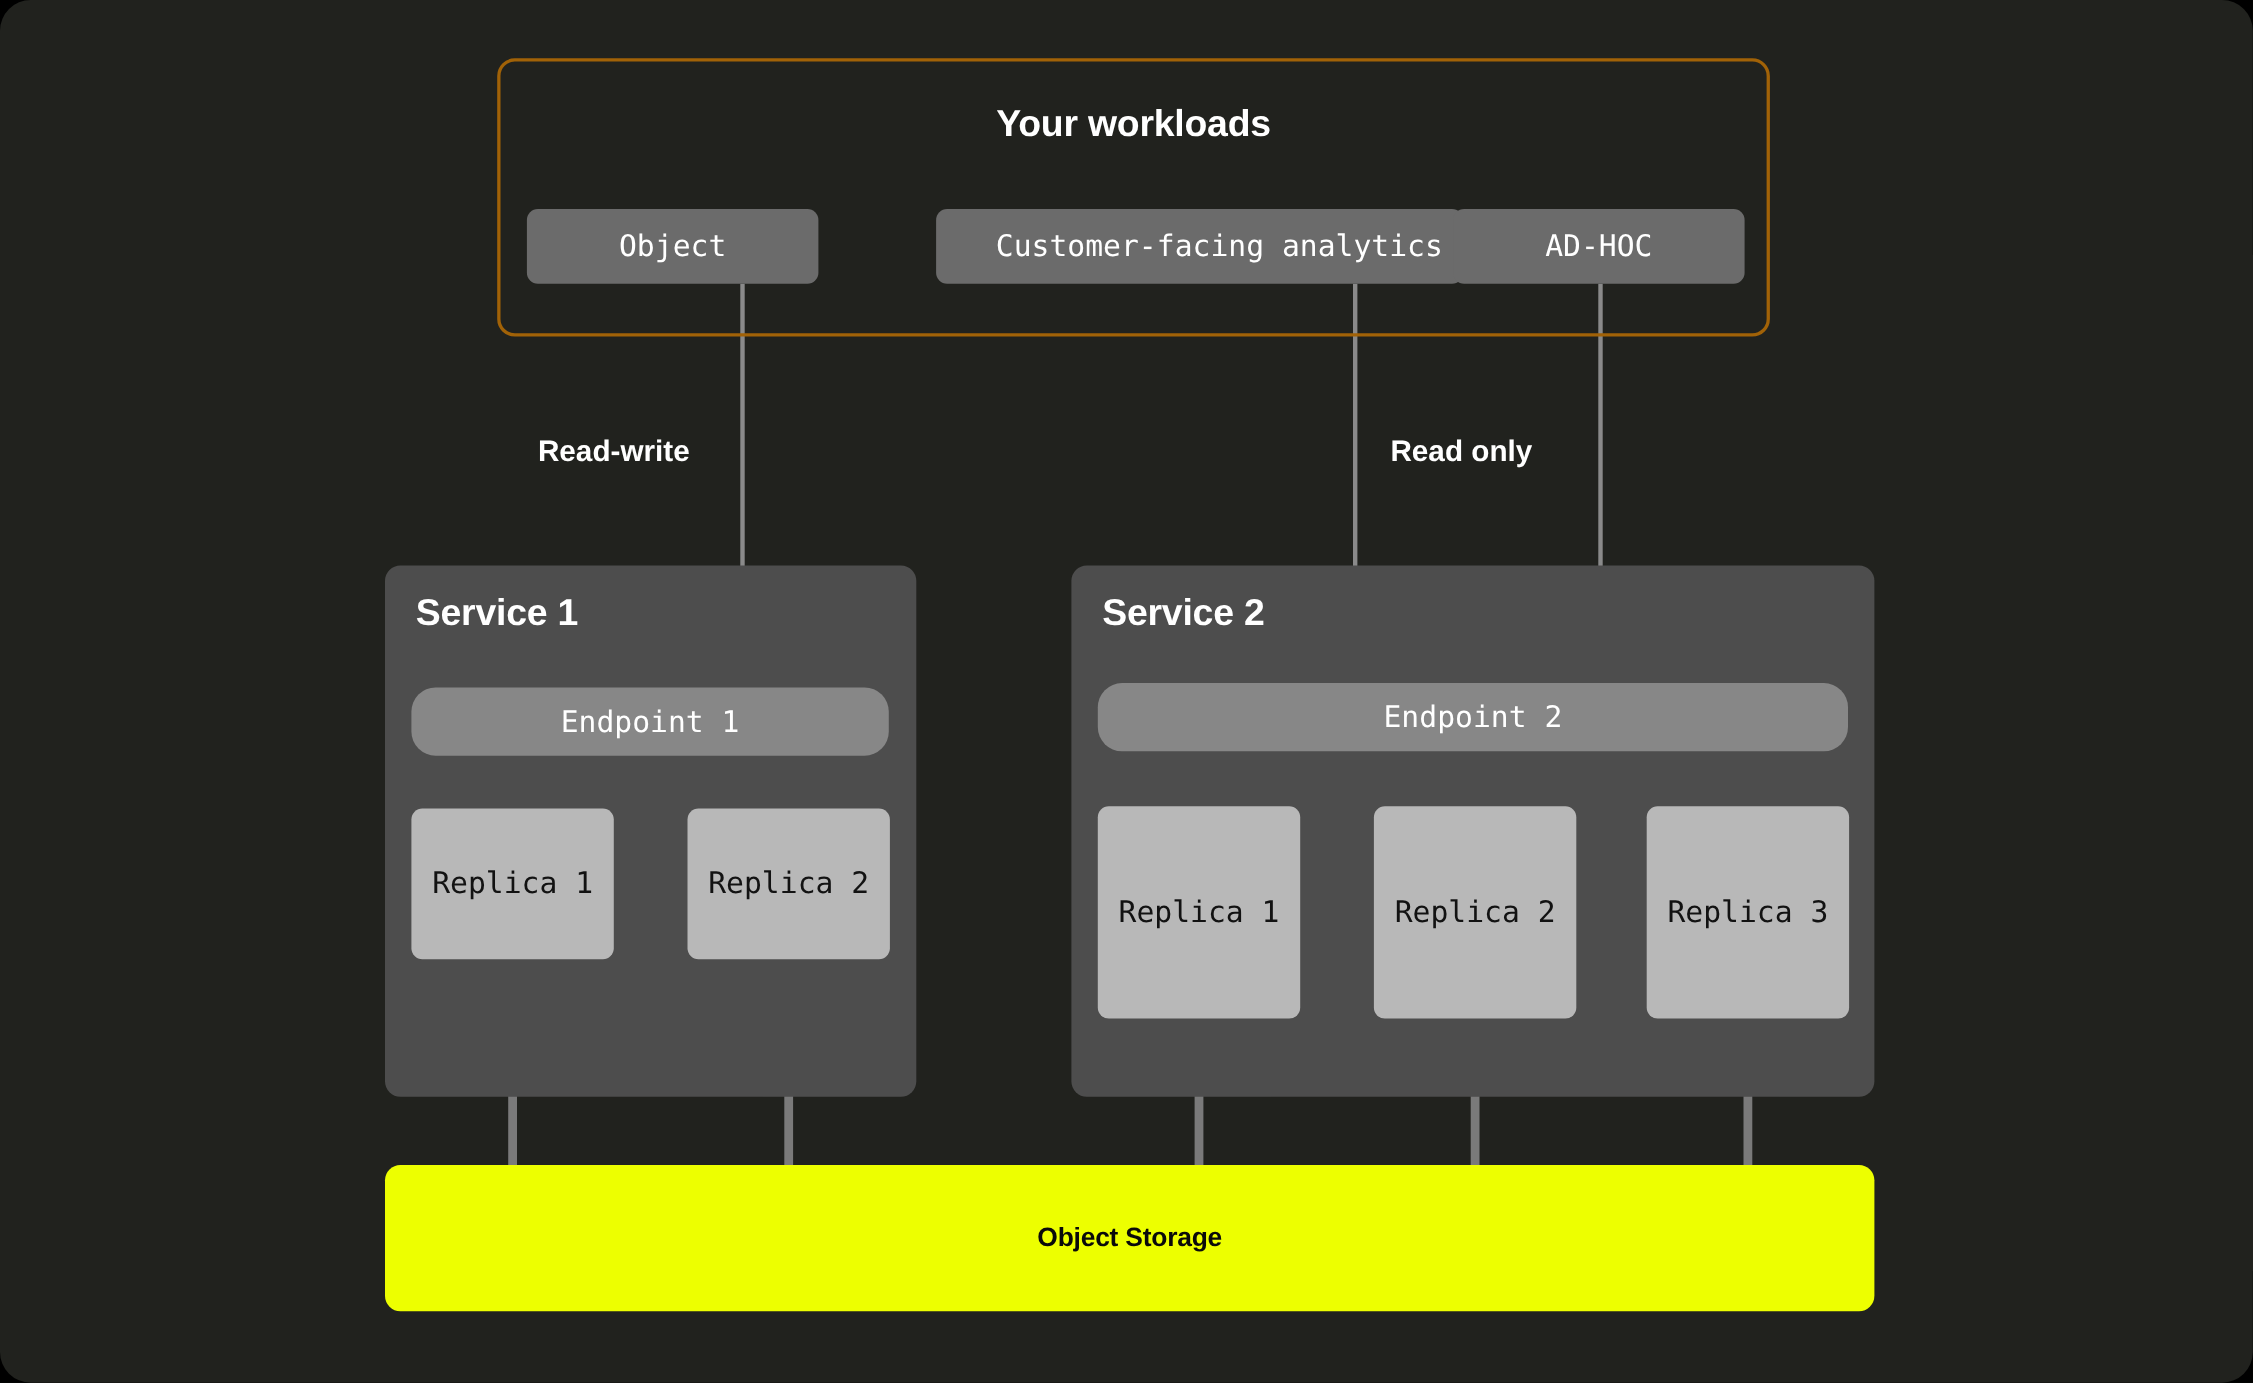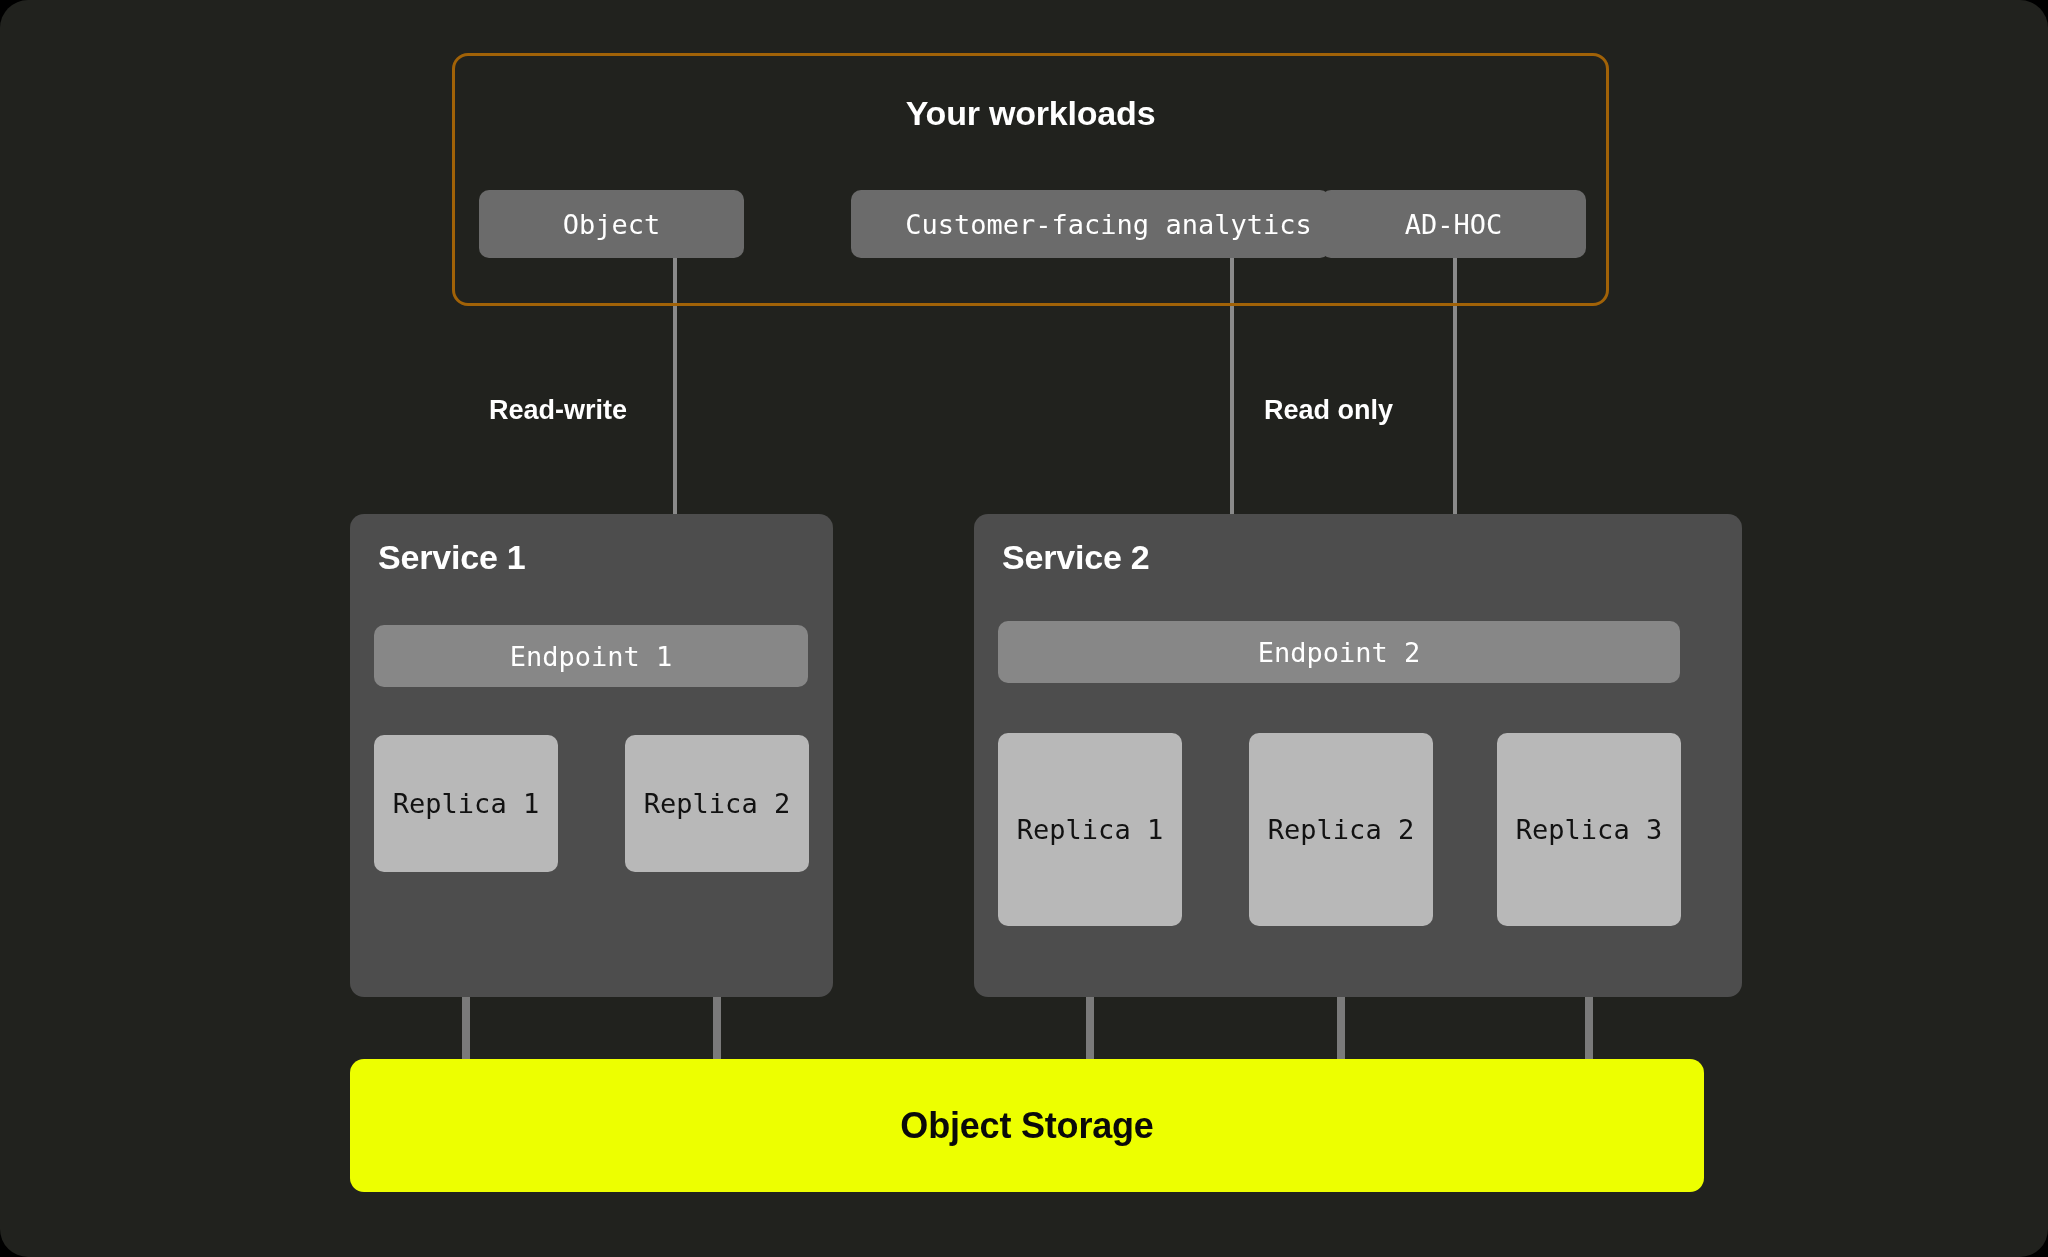--- a/index.html
+++ b/index.html
@@ -80,35 +80,35 @@
   #label-read-only  { left: 1264px; top: 395px; }
 
   
   .service {
     position: absolute;
     background: #4D4D4D;
     border-radius: 14px;
     z-index: 2;
   }
   #service-1 { left: 350px; top: 514px; width: 483px; height: 483px; }
-  #service-2 { left: 974px; top: 514px; width: 730px; height: 483px; padding-left: 38px; }
+  #service-2 { left: 974px; top: 514px; width: 730px; height: 483px; }
 
   .service-title {
     position: absolute;
     left: 28px; top: 24px;
     color: #FFFFFF;
     font-size: 34px;
     font-weight: bold;
     letter-spacing: -0.2px;
   }
 
   .endpoint {
     position: absolute;
     background: #878787;
-    border-radius: 10px;
+    border-radius: 22px;
     color: #FFFFFF;
     font-family: "DejaVu Sans Mono", monospace;
     font-size: 27px;
     display: flex;
     align-items: center;
     justify-content: center;
     z-index: 4;
   }
   #endpoint-1 { left: 24px; top: 111px; width: 434px; height: 62px; }
   #endpoint-2 { left: 24px; top: 107px; width: 682px; height: 62px; }
@@ -139,21 +139,21 @@
     width: 1354px; height: 133px;
     background: #EDFF00;
     border-radius: 14px;
     display: flex;
     align-items: center;
     justify-content: center;
     z-index: 4;
   }
   #object-storage-label {
     color: #0A0A0A;
-    font-size: 36px;
+    font-size: 24px;
     font-weight: bold;
     letter-spacing: -0.2px;
   }
 </style>
 </head>
 <body>
 
 <div id="canvas">
 
   <svg id="edges" viewBox="0 0 2048 1257" width="2048" height="1257" xmlns="http://www.w3.org/2000/svg">

